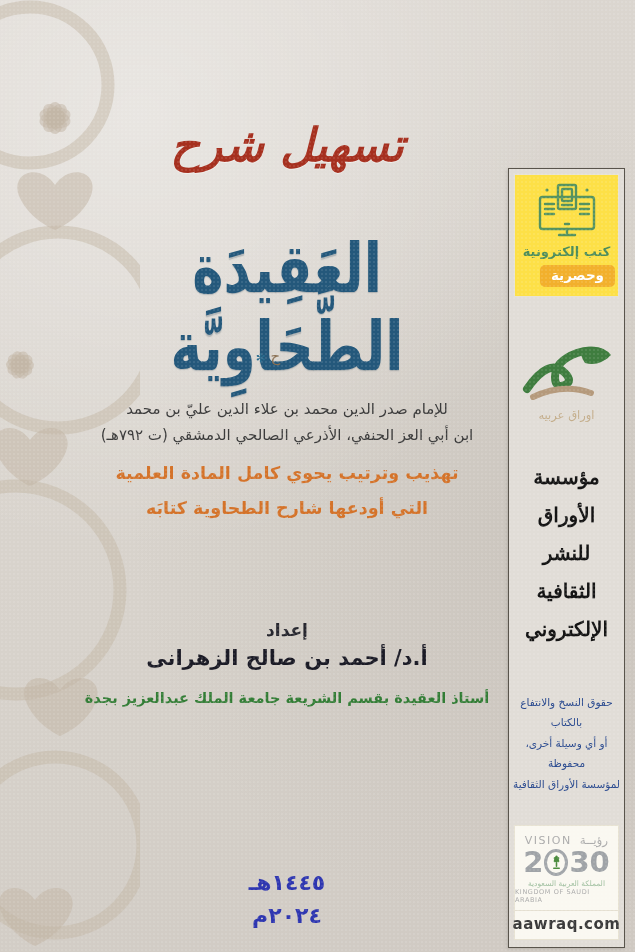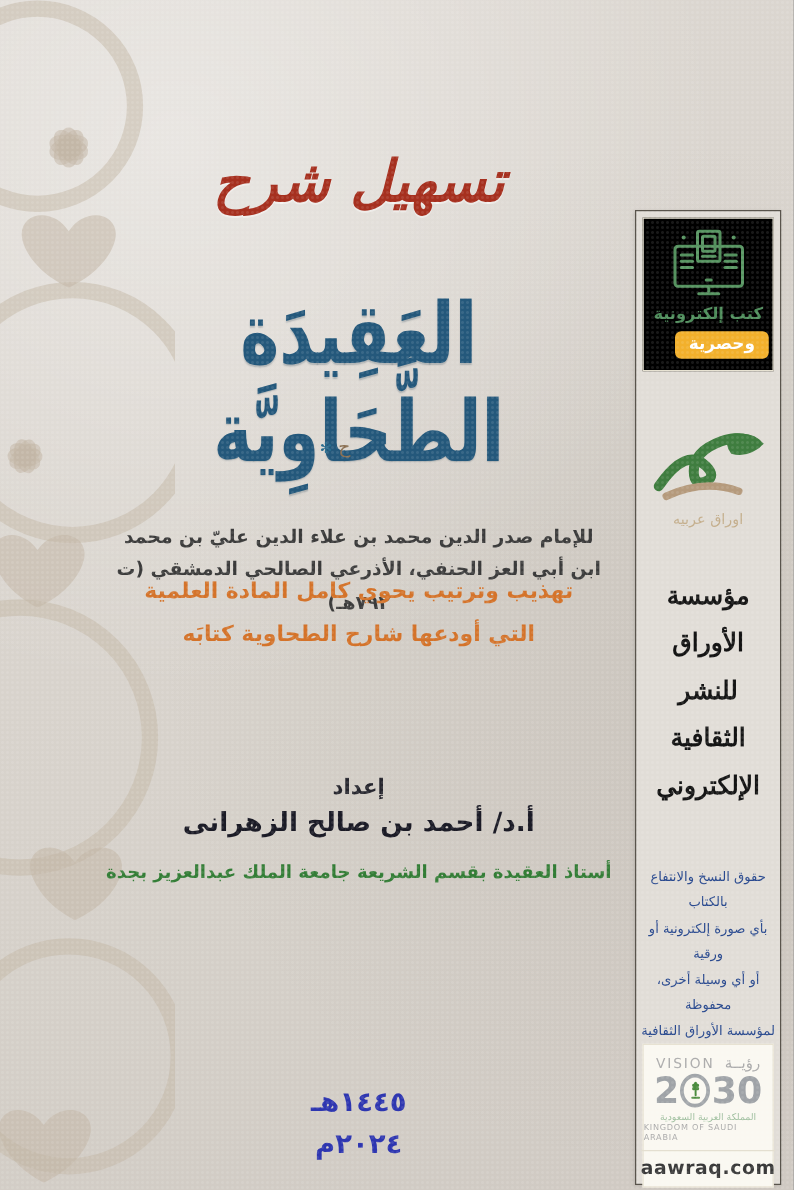--- a/index.html
+++ b/index.html
@@ -24,38 +24,38 @@
 
   .pretitle { top:118px; font-size:46px; font-weight:bold; color:#A6301F;
               text-shadow:0 1px 0 rgba(255,255,255,.4);font-style:italic; }
   .main-title { top:246px; font-size:53px; font-weight:bold; color:#24587B;
                 transform:scaleY(1.28); letter-spacing:1px;
                 text-shadow:0 1px 1px rgba(30,60,80,.25); }
   .seal { position:absolute; top:348px; left:238px; width:60px; text-align:center;
           font-size:15px; color:#8A6F52; }
   .seal .seal-blue { color:#2A6C8E; font-size:12px; }
 
-  .author { top:416px; font-size:15px; font-weight:bold; color:#3B3B3B; line-height:1.75; }
+  .author { top:396px; font-size:15px; font-weight:normal; color:#3B3B3B; line-height:1.75; }
   .subtitle { top:456px; font-size:17.5px; font-weight:bold; color:#D4732A; line-height:2.0; }
 
   .idad { top:620px; font-size:17px; font-weight:bold; color:#26262E; }
   .preparer { top:646px; font-size:21px; font-weight:bold; color:#1B1B26; }
   .preparer-title { top:690px; font-size:14.5px; font-weight:bold; color:#337D36; }
 
   .dates { top:866px; font-size:22px; font-weight:bold; color:#2E36B0; line-height:1.5; }
 
   
   .sidebar {
     position:absolute; left:508px; top:168px; width:117px; height:780px;
     border:1px solid #59544C; background:#E1DDD7;
     display:flex; flex-direction:column; align-items:center;
     box-shadow: -1px 1px 3px rgba(0,0,0,.12);
   }
   .badge-box {
-    margin-top:5px; width:105px; background:#000000; border:1px solid #E7E2D2;
+    margin-top:5px; width:105px; background:#fde047; border:1px solid #E7E2D2;
     padding:7px 0 9px; display:flex; flex-direction:column; align-items:center;
   }
   .badge-line1 { color:#4E8D5B; font-size:13px; font-weight:bold; margin-top:4px; direction:rtl; }
   .badge-line2 {
     margin-top:6px; align-self:flex-start; margin-right:3px;
     background:#F2B02C; color:#FFFFFF; font-weight:bold; font-size:13.5px;
     padding:2px 11px 4px; border-radius:5px; direction:rtl;
   }
   .awraq-logo { margin-top:46px; display:flex; flex-direction:column; align-items:center; }
   .awraq-text { color:#C4AE8C; font-size:11.5px; margin-top:3px; direction:rtl; }
@@ -181,21 +181,20 @@
     <div class="foundation">
       <div>مؤسسة</div>
       <div>الأوراق</div>
       <div>للنشر</div>
       <div>الثقافية</div>
       <div>الإلكتروني</div>
     </div>
 
     <div class="copyright">
       <div>حقوق النسخ والانتفاع بالكتاب</div>
-      <div>بأي صورة إلكترونية أو ورقية</div>
       <div>أو أي وسيلة أخرى، محفوظة</div>
       <div>لمؤسسة الأوراق الثقافية</div>
     </div>
 
     <div class="vision-box">
       <div class="vision-row1">
         <span>VISION</span>
         <span class="ar">رؤيــة</span>
       </div>
       <div class="vision-year">

